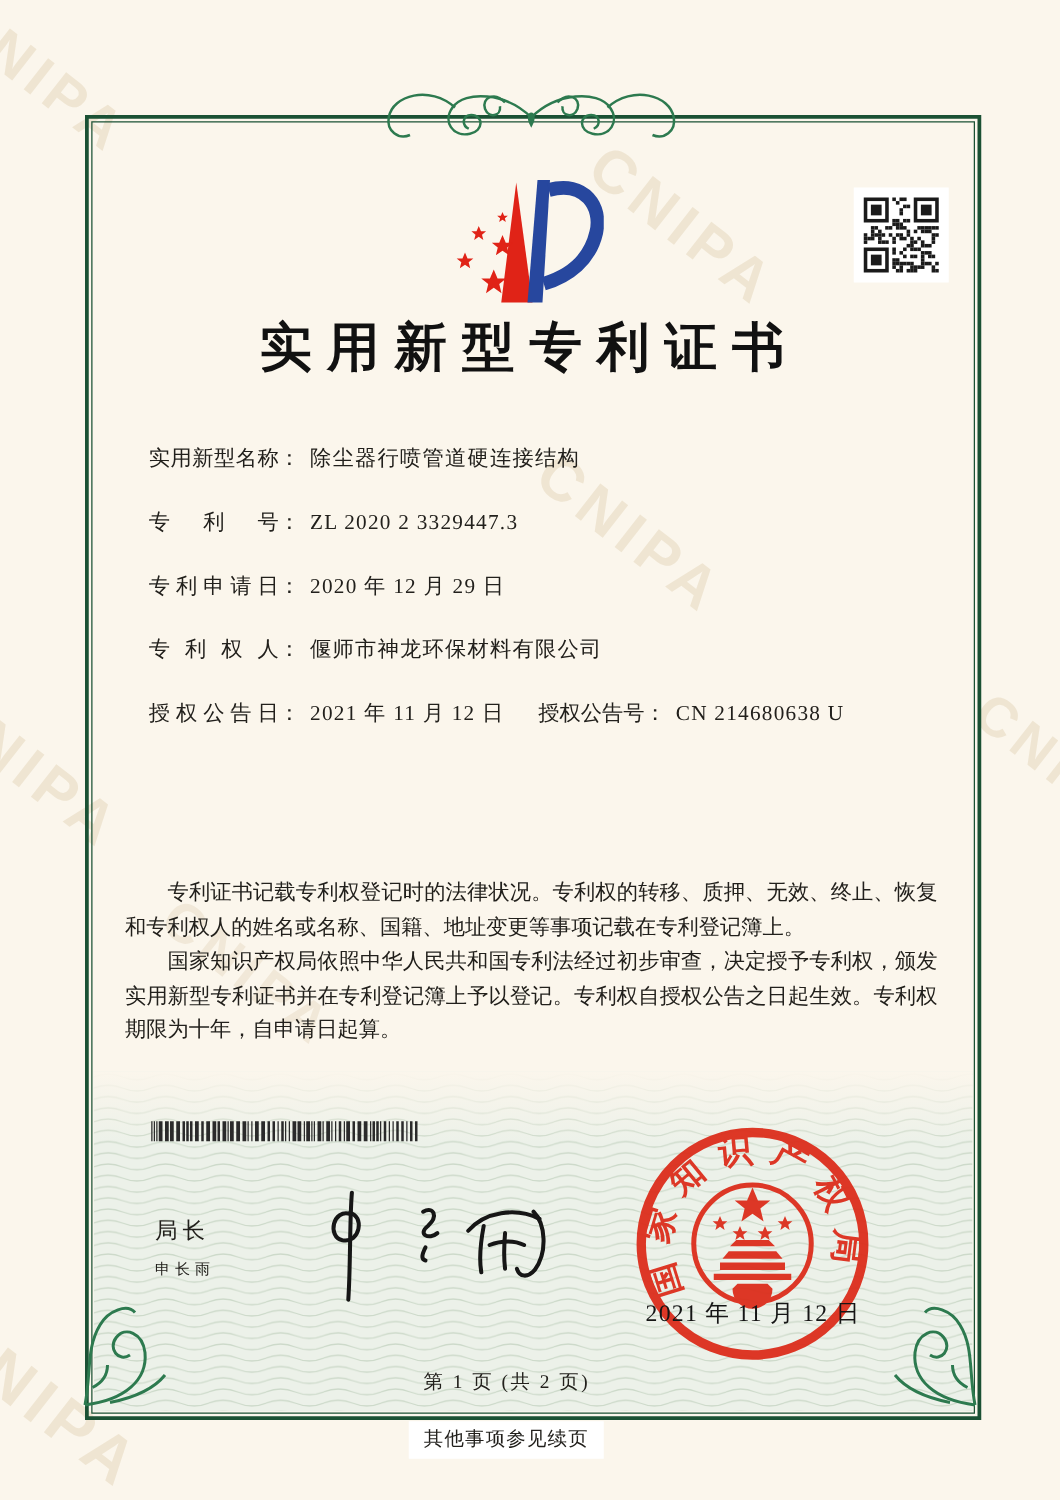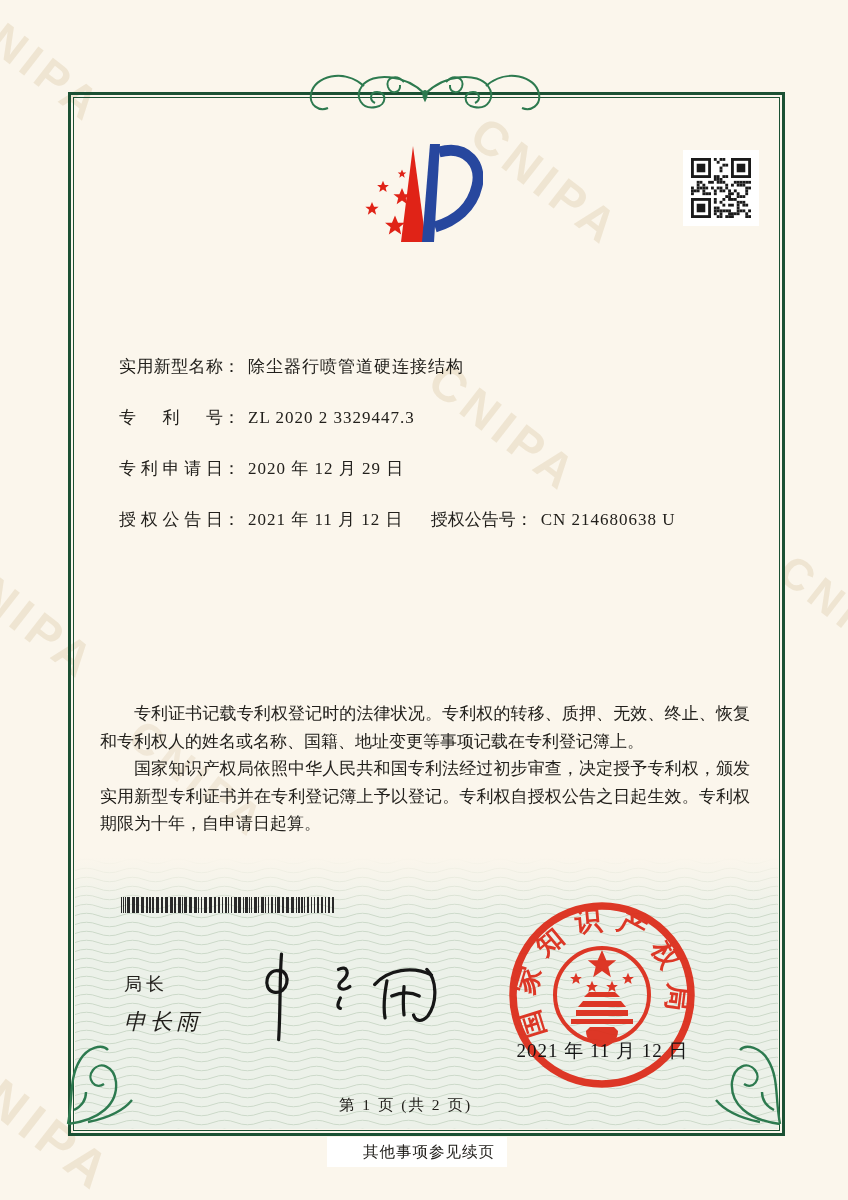--- a/index.html
+++ b/index.html
@@ -41,29 +41,29 @@
   
   .paras{position:absolute;left:100px;top:700px;width:650px;font-size:17px;line-height:27.5px;
          text-align:justify;}
   .paras p{margin:0;text-indent:2em;}
   
   .barcode{position:absolute;left:121px;top:897px;height:16px;display:flex;align-items:stretch;}
   .barcode i{display:block;background:#2a2a2a;}
   .sig-title{position:absolute;left:124px;top:972px;font-family:"Liberation Sans",sans-serif;
              font-size:18px;letter-spacing:4px;}
   .sig-name{position:absolute;left:124px;top:1007px;font-family:"Liberation Sans",sans-serif;
-            font-size:22px;letter-spacing:4px;font-style:italic;}
+            font-size:12px;letter-spacing:4px;}
   .signature{position:absolute;left:253px;top:948px;}
   .seal{position:absolute;left:502px;top:895px;opacity:.93;}
   .seal-date{position:absolute;left:505px;top:1038px;width:195px;text-align:center;
              font-size:19px;color:#151515;letter-spacing:1px;}
   .pageinfo{position:absolute;left:68px;top:1095px;width:675px;text-align:center;
             font-size:15.5px;letter-spacing:2px;}
   .note{position:absolute;left:327px;top:1137px;width:156px;height:30px;line-height:30px;
-        background:#ffffff;text-align:center;font-size:15.5px;letter-spacing:1px;padding-left:24px;}
+        background:#ffffff;text-align:center;font-size:15.5px;letter-spacing:1px;}
 </style>
 </head>
 <body>
 
 <div class="page">
 
   <span class="wm w1">CNIPA</span>
   <span class="wm w2">CNIPA</span>
   <span class="wm w3">CNIPA</span>
   <span class="wm w4">CNIPA</span>
@@ -254,30 +254,34 @@
         <rect x="30.714285714285715" y="62.142857142857146" width="2.857142857142857" height="2.857142857142857"></rect>
         <rect x="33.57142857142857" y="62.142857142857146" width="2.857142857142857" height="2.857142857142857"></rect>
         <rect x="39.285714285714285" y="62.142857142857146" width="2.857142857142857" height="2.857142857142857"></rect>
         <rect x="42.142857142857146" y="62.142857142857146" width="2.857142857142857" height="2.857142857142857"></rect>
         <rect x="45" y="62.142857142857146" width="2.857142857142857" height="2.857142857142857"></rect>
         <rect x="59.285714285714285" y="62.142857142857146" width="2.857142857142857" height="2.857142857142857"></rect>
         <rect x="62.142857142857146" y="62.142857142857146" width="2.857142857142857" height="2.857142857142857"></rect>
       </g>
   </svg>
 
+  <div class="title">实用新型专利证书</div>
 
   <div class="fields">
     <div class="frow">
       <span class="lbl">实用新型名称</span><span class="colon">：</span><span class="val">除尘器行喷管道硬连接结构</span>
     </div>
     <div class="frow">
       <span class="lbl">专利号</span><span class="colon">：</span><span class="val">ZL 2020 2 3329447.3</span>
     </div>
     <div class="frow">
       <span class="lbl">专利申请日</span><span class="colon">：</span><span class="val">2020 年 12 月 29 日</span>
+    </div>
+    <div class="frow">
+      <span class="lbl">专利权人</span><span class="colon">：</span><span class="val">偃师市神龙环保材料有限公司</span>
     </div>
     <div class="frow">
       <span class="lbl">授权公告日</span><span class="colon">：</span><span class="val">2021 年 11 月 12 日</span><span class="pair2"><span>授权公告号</span><span class="colon">：</span><span class="val">CN 214680638 U</span></span>
     </div>
   </div>
 
   <div class="paras">
     <p>专利证书记载专利权登记时的法律状况。专利权的转移、质押、无效、终止、恢复和专利权人的姓名或名称、国籍、地址变更等事项记载在专利登记簿上。</p>
     <p>国家知识产权局依照中华人民共和国专利法经过初步审查，决定授予专利权，颁发实用新型专利证书并在专利登记簿上予以登记。专利权自授权公告之日起生效。专利权期限为十年，自申请日起算。</p>
   </div>

